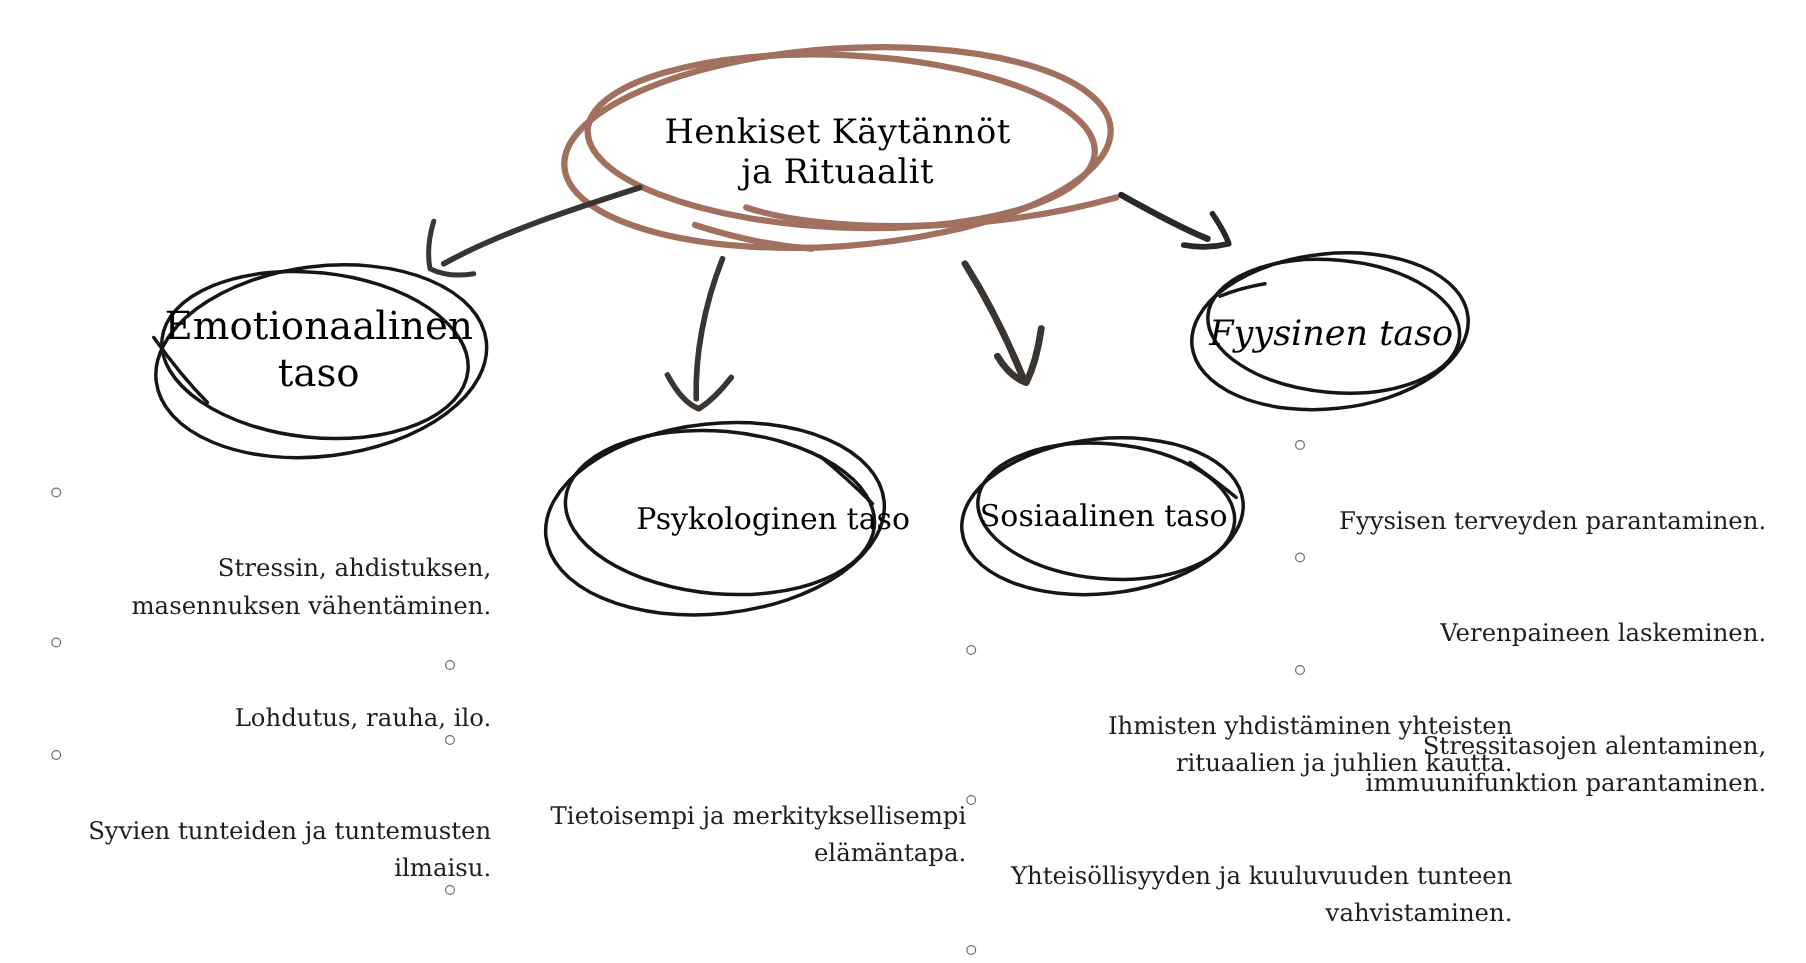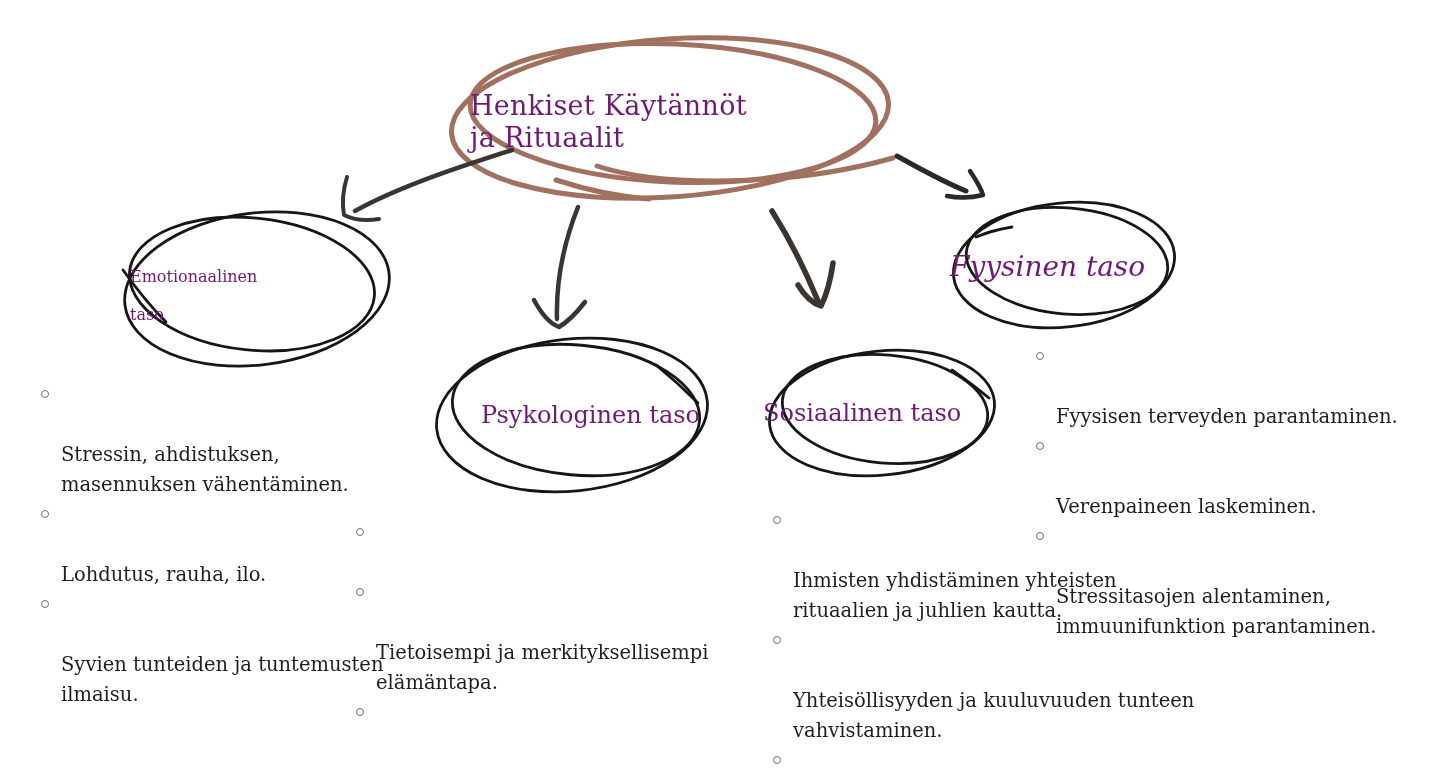--- a/index.html
+++ b/index.html
@@ -17,32 +17,32 @@
     color: #1e1e1e;
   }
   svg.scribbles {
     position: absolute;
     left: 0; top: 0;
     width: 1445px; height: 770px;
     pointer-events: none;
   }
   .node-label {
     position: absolute;
-    text-align: left;
+    text-align: center;
     white-space: pre-line;
-    color: #701a75;
+    color: #000000;
   }
   .center-label {
     left: 470px; top: 90px; width: 400px;
     font-size: 27px; line-height: 32px;
     letter-spacing: 0.3px;
   }
   .label-emotional {
-    left: 130px; top: 258px; width: 250px;
-    font-size: 16px; line-height: 38px;
+    left: 130px; top: 242px; width: 250px;
+    font-size: 31px; line-height: 38px;
   }
   .label-psychological {
     left: 437px; top: 400px; width: 275px;
     font-size: 24px; line-height: 30px; padding-left: 44px;
   }
   .label-social {
     left: 763px; top: 398px; width: 240px;
     font-size: 24px; line-height: 30px;
   }
   .label-physical {
@@ -55,21 +55,21 @@
     line-height: 30px;
     color: #1e1e1e;
   }
   .list-emotional      { left: 33px;   top: 380px; width: 360px; }
   .list-psychological  { left: 348px;  top: 518px; width: 425px; }
   .list-social         { left: 765px;  top: 506px; width: 445px; }
   .list-physical       { left: 1028px; top: 342px; width: 385px; }
   .bullet-item {
     position: relative;
     padding-left: 28px;
-    text-align: left;
+    text-align: right;
     white-space: pre-line;
   }
   .ring {
     position: absolute;
     left: 8px; top: 10px;
     width: 8px; height: 8px;
     border: 1.5px solid #6e6e6e;
     border-radius: 50%;
     box-sizing: border-box;
   }

